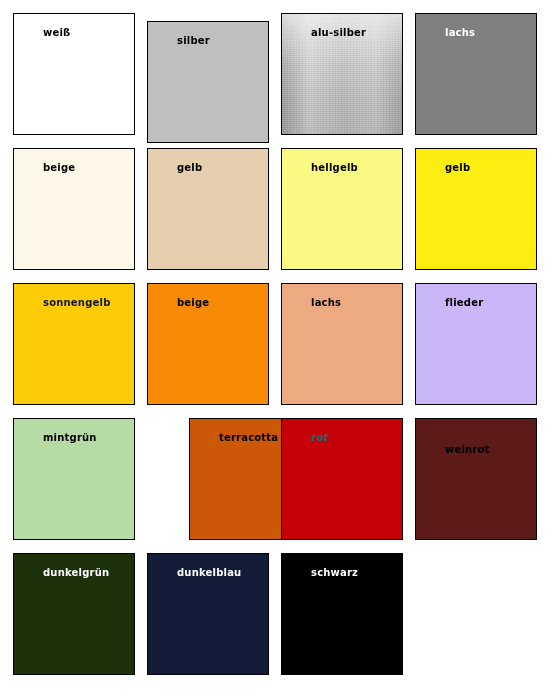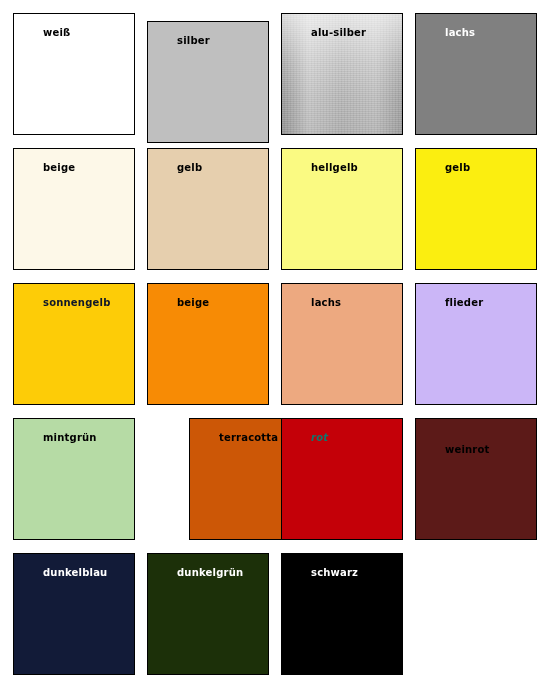--- a/index.html
+++ b/index.html
@@ -141,24 +141,24 @@
     </div>
     <div class="swatch" style="border-color: rgb(0, 0, 0);">
       <div class="swatch-fill" style="background: rgb(196, 0, 8);"></div>
       <span class="swatch-label" style="color: #0f766e; font-style: italic;">rot</span>
     </div>
     <div class="swatch" style="border-color: rgb(0, 0, 0);">
       <div class="swatch-fill" style="background: rgb(92, 26, 24);"></div>
       <span class="swatch-label" style="color: rgb(0, 0, 0); margin-top: 12px;">weinrot</span>
     </div>
     <div class="swatch" style="border-color: rgb(0, 0, 0);">
+      <div class="swatch-fill" style="background: rgb(28, 48, 9);"></div>
+      <span class="swatch-label" style="color: rgb(255, 255, 255);">dunkelgrün</span>
+    </div>
+    <div class="swatch" style="border-color: rgb(0, 0, 0);">
       <div class="swatch-fill" style="background: rgb(18, 27, 56);"></div>
       <span class="swatch-label" style="color: rgb(255, 255, 255);">dunkelblau</span>
-    </div>
-    <div class="swatch" style="border-color: rgb(0, 0, 0);">
-      <div class="swatch-fill" style="background: rgb(28, 48, 9);"></div>
-      <span class="swatch-label" style="color: rgb(255, 255, 255);">dunkelgrün</span>
     </div>
     <div class="swatch" style="border-color: rgb(0, 0, 0); padding-left: 9px;">
       <div class="swatch-fill" style="background: rgb(0, 0, 0);"></div>
       <span class="swatch-label" style="color: rgb(255, 255, 255);">schwarz</span>
     </div>
   </div>
 
 </body></html>

